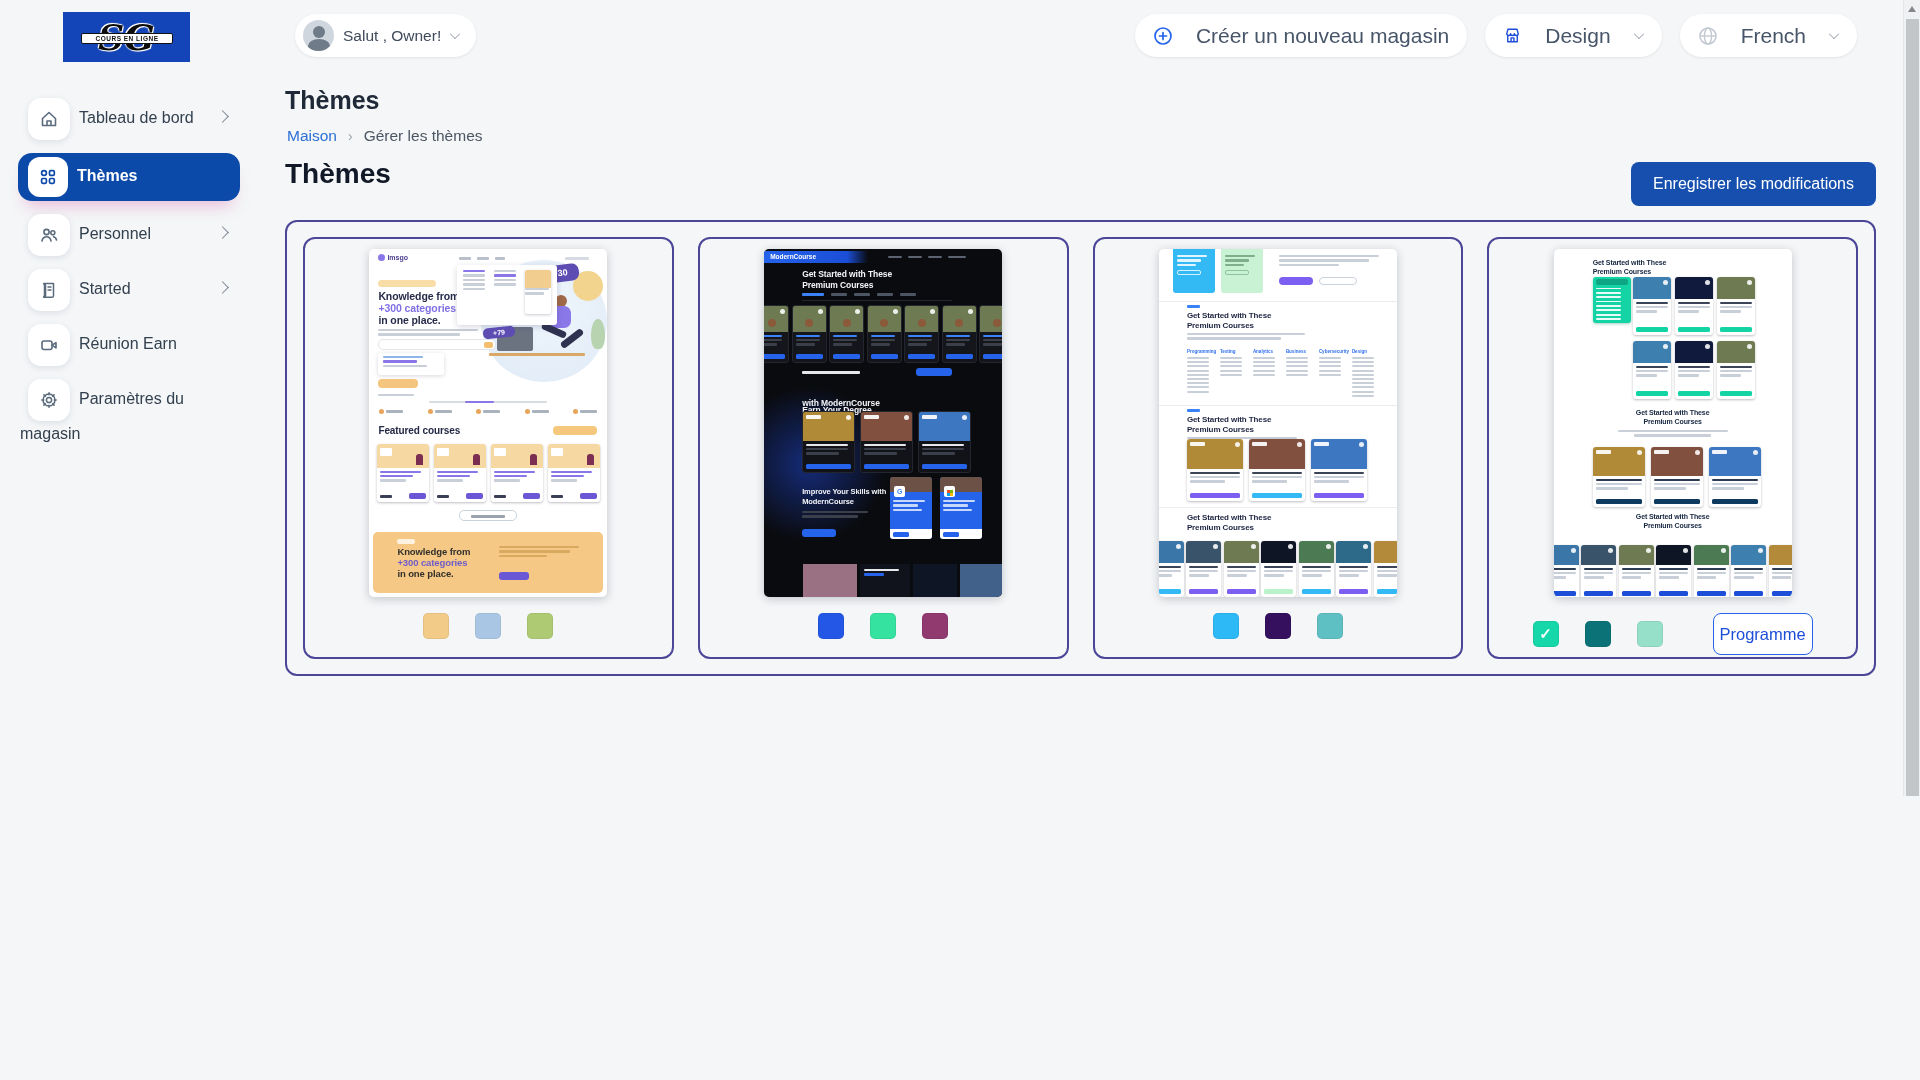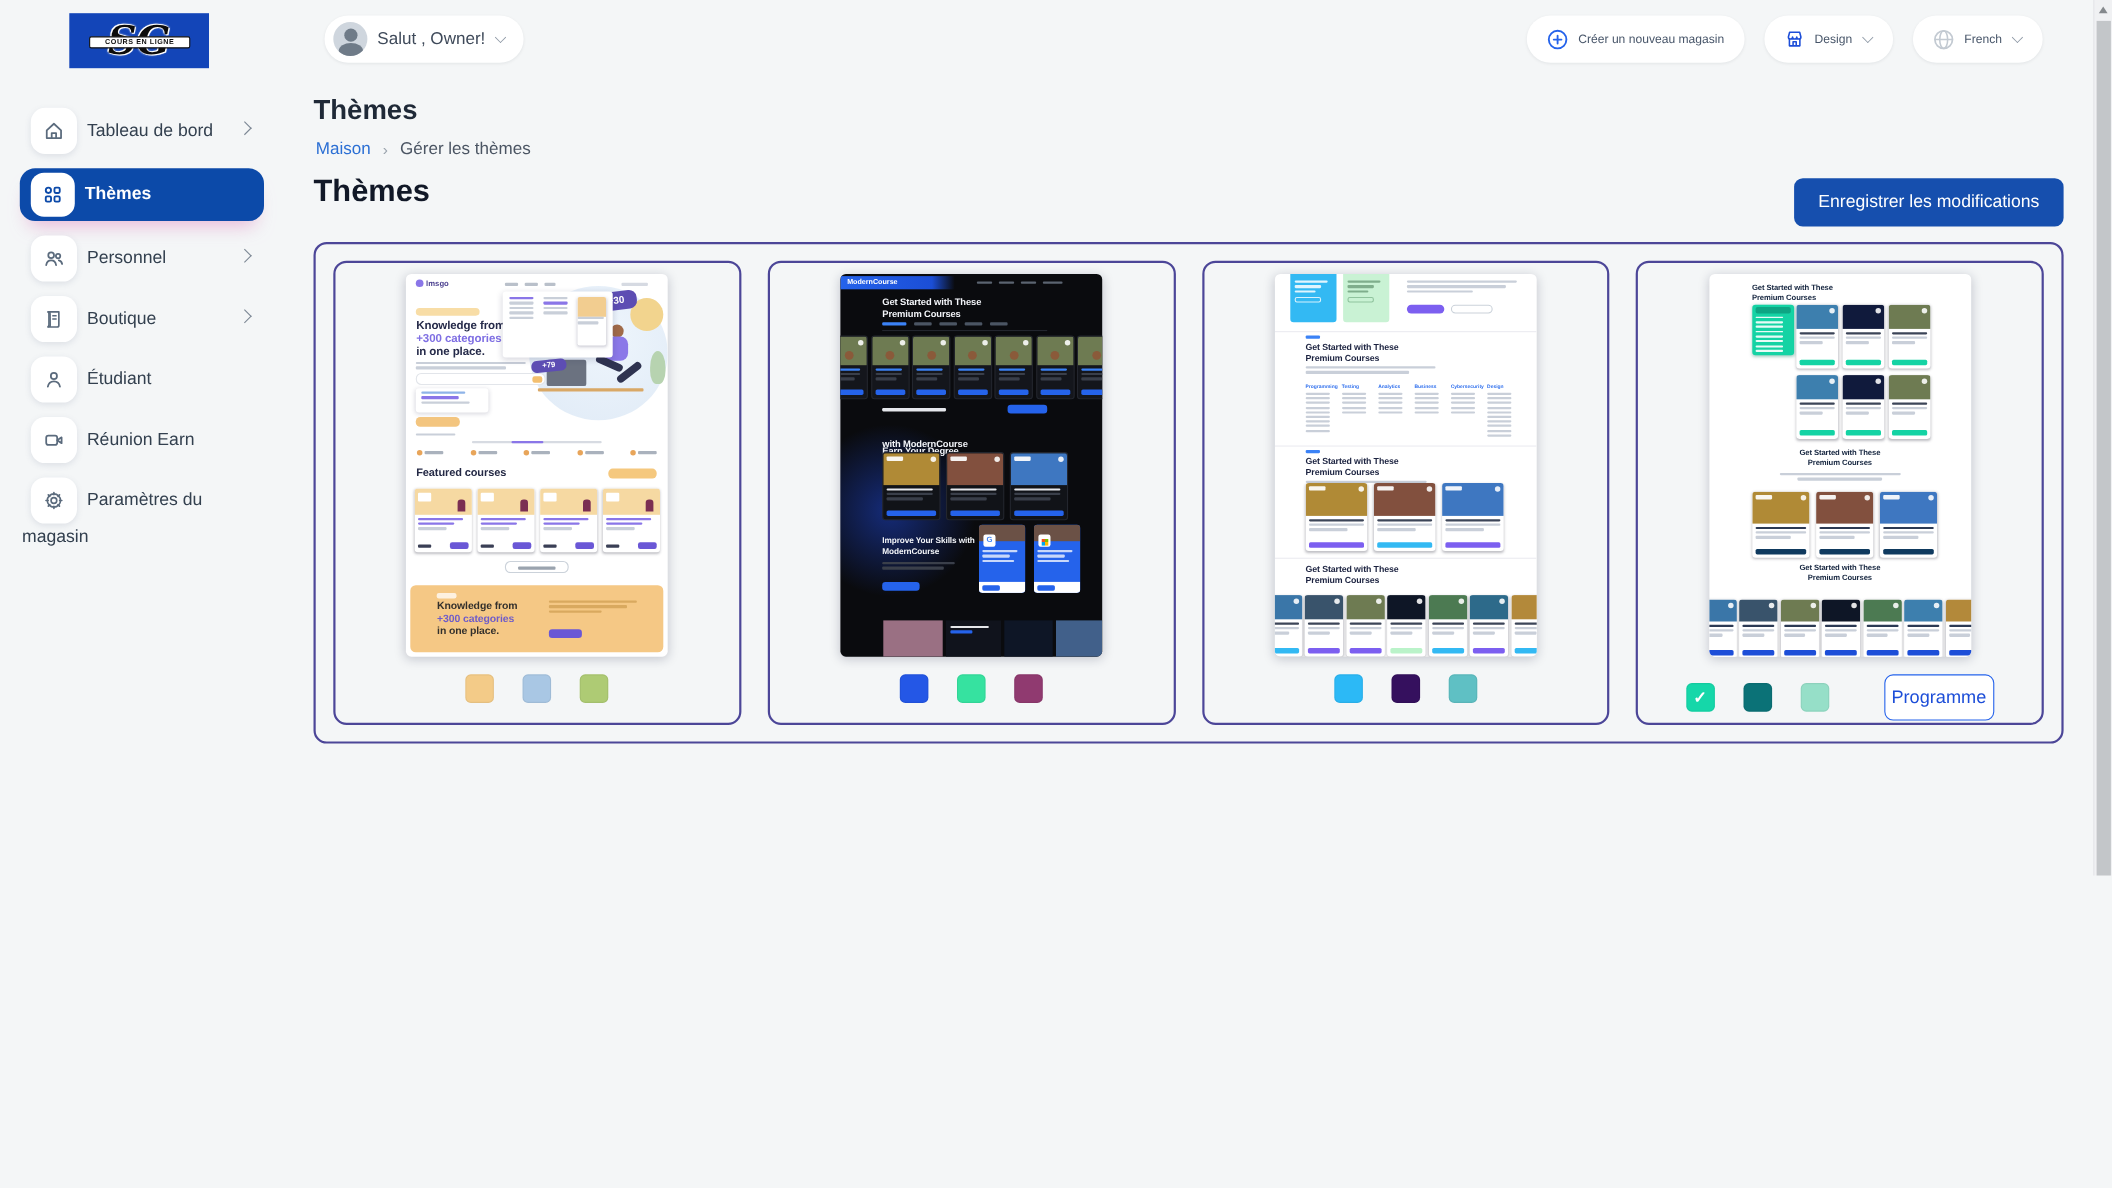--- a/index.html
+++ b/index.html
@@ -14,21 +14,21 @@
 
   .pill { background:#fff; border-radius:22px; box-shadow:0 1px 3px rgba(16,24,40,.08); display:flex; align-items:center; }
   .userpill { position:absolute; left:295px; top:14px; height:43px; padding:0 16px 0 8px; gap:9px; cursor:pointer; }
   .avatar { width:31px; height:31px; border-radius:50%; background:#cfd6de; overflow:hidden; position:relative; flex:none; }
   .avatar .head { position:absolute; top:6px; left:9.5px; width:12px; height:12px; border-radius:50%; background:#6f7b88; }
   .avatar .shou { position:absolute; top:19px; left:4.5px; width:22px; height:14px; border-radius:50% 50% 0 0; background:#6f7b88; }
   .userpill .txt { font-size:15.5px; color:#3f4a5a; }
   .chev { width:10px; height:10px; border-right:1.8px solid #8d98a5; border-bottom:1.8px solid #8d98a5; transform:rotate(45deg) scale(.72); margin-top:-4px; flex:none; }
 
   .hdr-right { position:absolute; right:63px; top:14px; display:flex; gap:18px; }
-  .hdr-btn { height:43px; padding:0 18px; gap:9px; font-size:11px; color:#475569; cursor:pointer; border-radius:22px; }
+  .hdr-btn { height:43px; padding:0 18px; gap:23px; font-size:21px; color:#475569; cursor:pointer; border-radius:22px; }
 
   
   .sbar { position:absolute; right:0; top:0; width:17px; height:1080px; background:#f0f1f3; border-left:1px solid #e4e6e8; }
   .sbar .arrow { position:absolute; left:4px; width:0; height:0; border-left:4.5px solid transparent; border-right:4.5px solid transparent; }
   .sbar .up { top:6px; border-bottom:6px solid #85898d; }
   .sbar .dn { bottom:6px; border-top:6px solid #55585c; }
   .sbar .thumbbar { position:absolute; top:19px; left:2px; width:13px; height:1001px; background:#c3c6c9; }
 
   
   .sidebar { position:absolute; left:0; top:0; width:265px; height:1080px; padding-top:98px; }
@@ -300,28 +300,22 @@
             <circle cx="13.8" cy="7.8" r="2"></circle>
             <path d="M14.5 11.8c1.7.3 2.6 1.5 3 3.2"></path>
           </svg></span><span>Personnel</span>
       <span class="chevR"></span>
     </div>
     <div class="sd-item">
       <span class="tile"><svg width="20" height="20" viewBox="0 0 20 20" fill="none" stroke="#5b6b7d" stroke-width="1.5" stroke-linejoin="round">
             <path d="M5.5 3.5h9v12.2c0 .9-.7 1.6-1.6 1.6H5c1 0 1.6-.8 1.6-1.7L6.5 5c0-.8-.6-1.5-1.5-1.5h.5z"></path>
             <path d="M8.5 7h4M8.5 10h4"></path>
             <path d="M4 3.5c.9 0 1.5.7 1.5 1.5v10.3c0 1-.7 1.9-1.5 1.9"></path>
-          </svg></span><span>Boutique</span>
+          </svg></span><span>Started</span>
       <span class="chevR"></span>
-    </div>
-    <div class="sd-item">
-      <span class="tile"><svg width="20" height="20" viewBox="0 0 20 20" fill="none" stroke="#5b6b7d" stroke-width="1.6" stroke-linecap="round">
-            <circle cx="10" cy="6.8" r="2.8"></circle>
-            <path d="M4.5 16.5c.6-3.4 2.7-4.9 5.5-4.9s4.9 1.5 5.5 4.9"></path>
-          </svg></span><span>Étudiant</span>
     </div>
     <div class="sd-item">
       <span class="tile"><svg width="20" height="20" viewBox="0 0 20 20" fill="none" stroke="#5b6b7d" stroke-width="1.6" stroke-linejoin="round">
             <rect x="3" y="6" width="10" height="8.5" rx="2"></rect>
             <path d="M13 10.2 17 7.6v5.3L13 10.2z"></path>
           </svg></span><span>Réunion Earn</span>
     </div>
     <div class="sd-item">
       <span class="tile"><svg width="20" height="20" viewBox="0 0 20 20" fill="none" stroke="#5b6b7d" stroke-width="1.5" stroke-linecap="round">
             <circle cx="10" cy="10" r="2.6"></circle>

